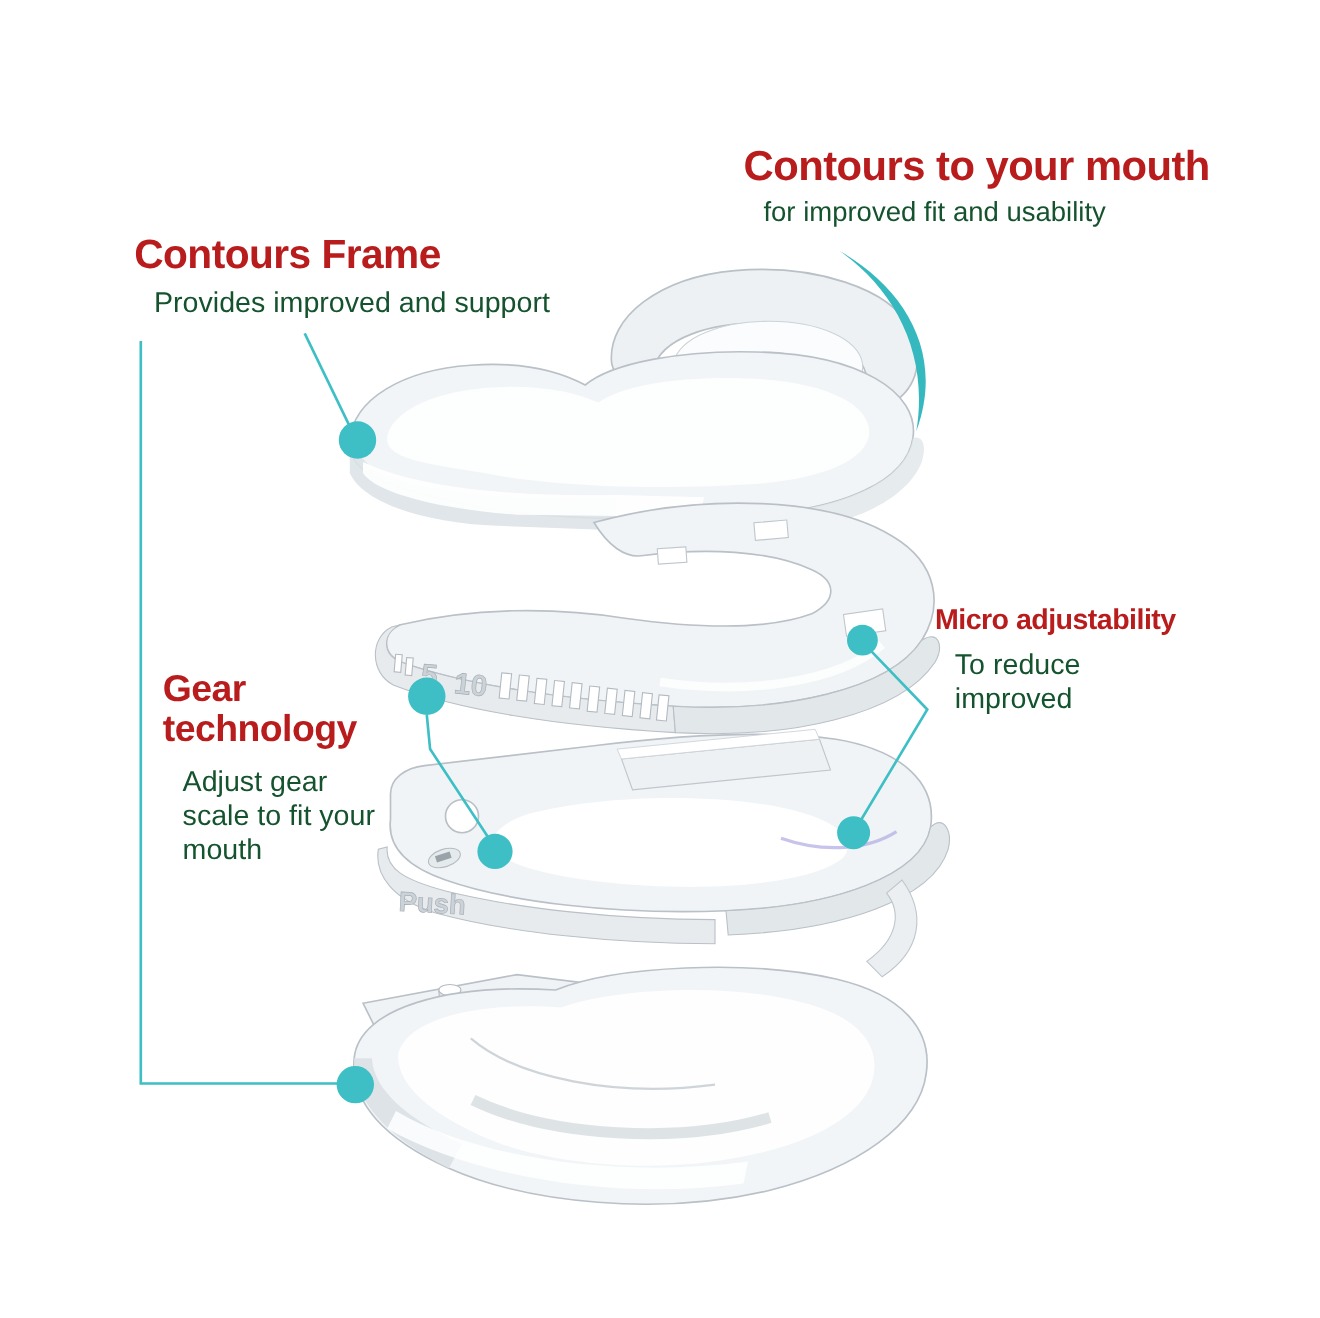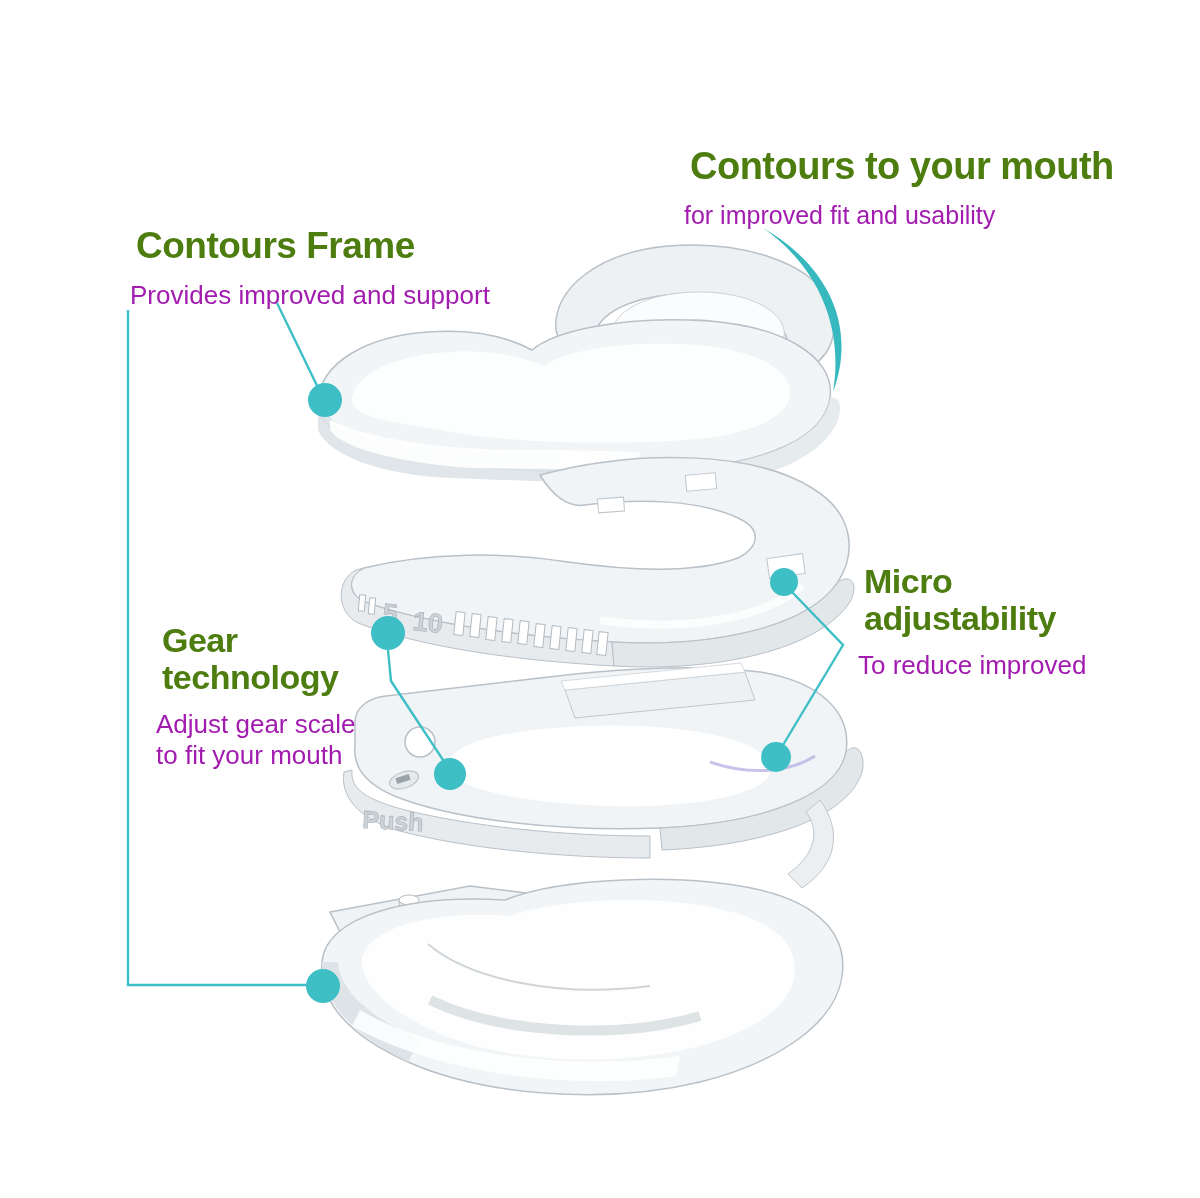--- a/index.html
+++ b/index.html
@@ -2,38 +2,38 @@
 <html><head>
 <meta charset="utf-8">
 <style>
   html,body { margin:0; padding:0; background:#ffffff; }
   .canvas {
     position:relative; width:1200px; height:1198px; background:#ffffff;
     font-family:"Liberation Sans", sans-serif; overflow:hidden;
   }
   .callout { position:absolute; }
   .callout .title {
-    margin:14px; color:#4d7c0f; font-weight:700; letter-spacing:-0.5px;
+    margin:0; color:#b91c1c; font-weight:700; letter-spacing:-0.5px;
     font-family:"Liberation Sans", sans-serif; line-height:1.08;
   }
   .callout .subtitle {
-    margin:8px; color:#a21caf; font-weight:400; line-height:1.18;
+    margin:18px; color:#14532d; font-weight:400; line-height:1.18;
     font-family:"Liberation Sans", sans-serif;
   }
   .co-contours { left:676px; top:132px; width:470px; }
   .co-contours .title { font-size:38px; }
   .co-contours .subtitle { font-size:25px; margin-top:6px; }
   .co-flexible { left:122px; top:212px; width:420px; }
   .co-flexible .title { font-size:37px; }
   .co-flexible .subtitle { font-size:26px; margin-top:8px; }
   .co-gear { left:148px; top:608px; width:220px; }
   .co-gear .title { font-size:34px; }
   .co-gear .subtitle { font-size:26px; margin-top:14px; }
   .co-micro { left:850px; top:549px; width:255px; }
-  .co-micro .title { font-size:34px; }
+  .co-micro .title { font-size:26px; }
   .co-micro .subtitle { font-size:26px; margin-top:12px; }
   svg.scene { position:absolute; left:0; top:0; }
   .emboss {
     font-family:"Liberation Sans", sans-serif; font-weight:700;
     fill:#ccd3d8; stroke:#a6aeb5; stroke-width:0.6px;
   }
 </style>
 </head>
 <body>
 

